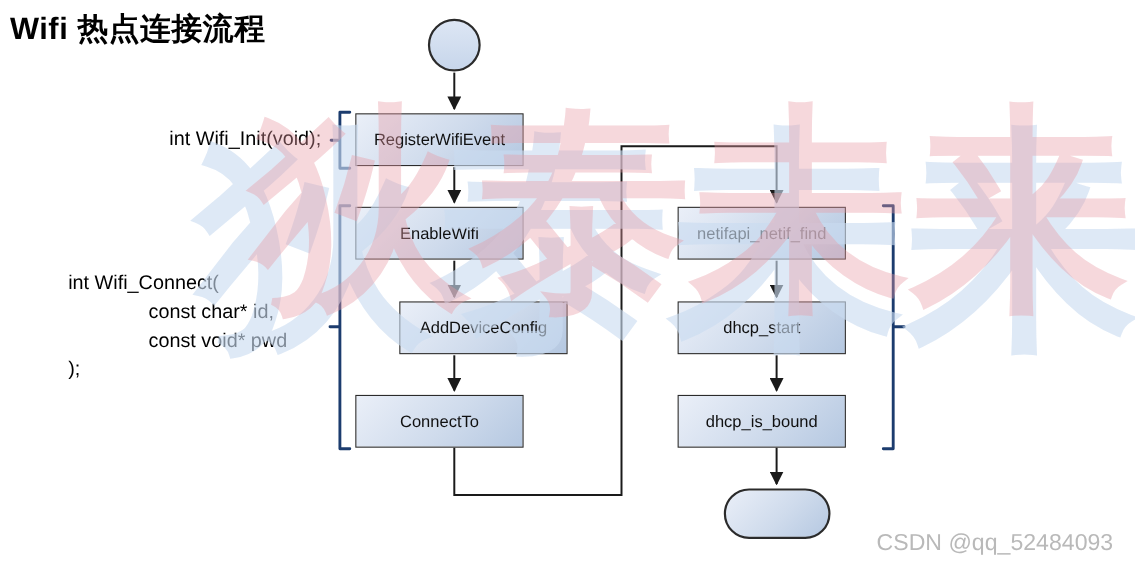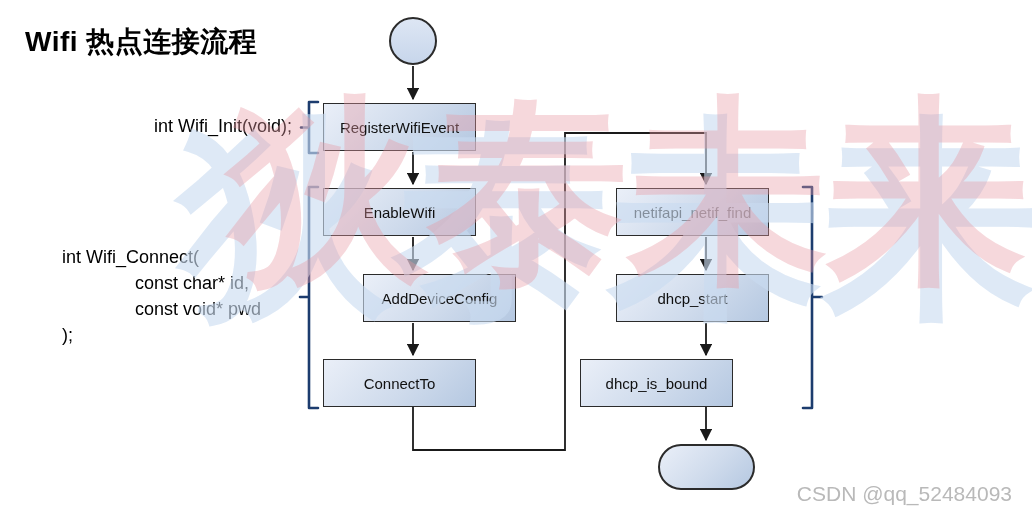--- a/index.html
+++ b/index.html
@@ -9,21 +9,21 @@
     height: 510px;
     overflow: hidden;
     background: #ffffff;
     font-family: "Liberation Sans", sans-serif;
   }
 
   
   .title {
     position: absolute;
     left: 8px; top: 6px;
-    margin: 17px;
+    margin: 1px;
     font-size: 28px;
     font-weight: bold;
     color: #000000;
     letter-spacing: 0.5px;
     z-index: 6;
   }
 
   
   .wm {
     position: absolute;
@@ -71,21 +71,21 @@
     font-size: 15px;
     color: #101010;
   }
   .box { width: 153px; height: 48px; }
   .n-register  { left: 323px; top: 103px; }
   .n-enable    { left: 323px; top: 188px; }
   .n-addconfig { left: 323px; top: 274px; margin-left: 40px; }
   .n-connectto { left: 323px; top: 359px; align-items: center; }
   .n-netif     { left: 616px; top: 188px; }
   .n-dhcpstart { left: 616px; top: 274px; }
-  .n-dhcpbound { left: 580px; top: 359px; }
+  .n-dhcpbound { left: 616px; top: 359px; }
   .start {
     left: 389px; top: 17px;
     width: 48px; height: 48px;
     border-radius: 50%;
     border-width: 2px;
     background: linear-gradient(180deg, #dde6f4 0%, #c7d6eb 100%);
   }
   .end {
     left: 658px; top: 444px;
     width: 97px; height: 46px;

